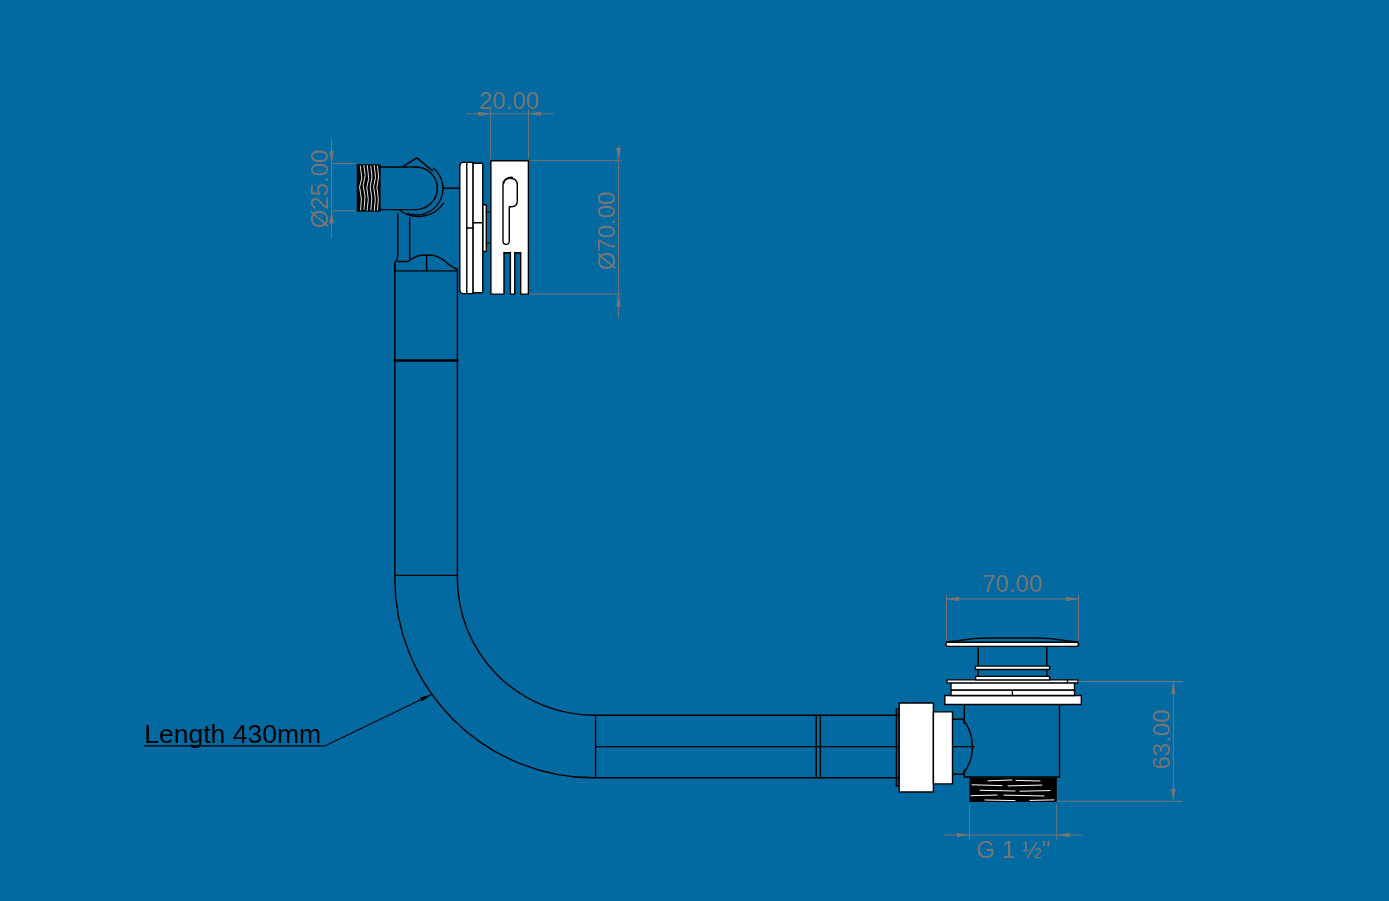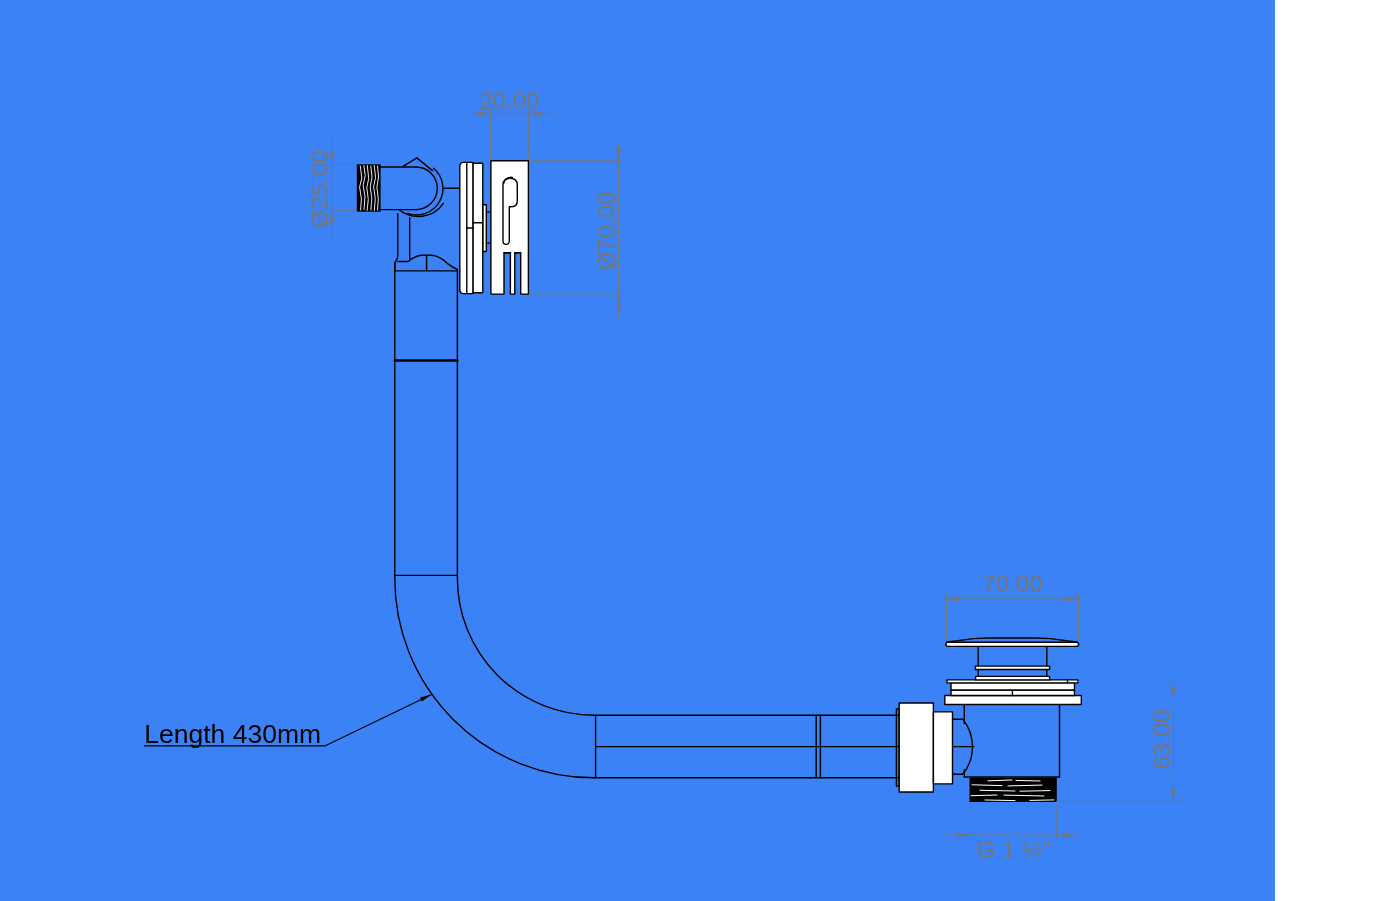--- a/index.html
+++ b/index.html
@@ -1,16 +1,16 @@
 <!DOCTYPE html>
 <html><head>
 <meta charset="utf-8">
 <style>
   html,body{margin:0;padding:0;background:#fff;}
-  .page{width:1275px;height:901px;position:relative;background:#3b82f6;overflow:hidden;}
+  .page{width:1389px;height:901px;position:relative;background:#0369a1;overflow:hidden;}
   svg{display:block;}
   text{font-family:"Liberation Sans", sans-serif;}
 </style>
 </head>
 <body>
 <div class="page">
 <svg width="1389" height="901" viewBox="0 0 1389 901" fill="none" stroke-linecap="round" stroke-linejoin="round">
 
 <g>
   <rect x="356.8" y="164.3" width="23.8" height="47.4" fill="#000" stroke="none"></rect>

